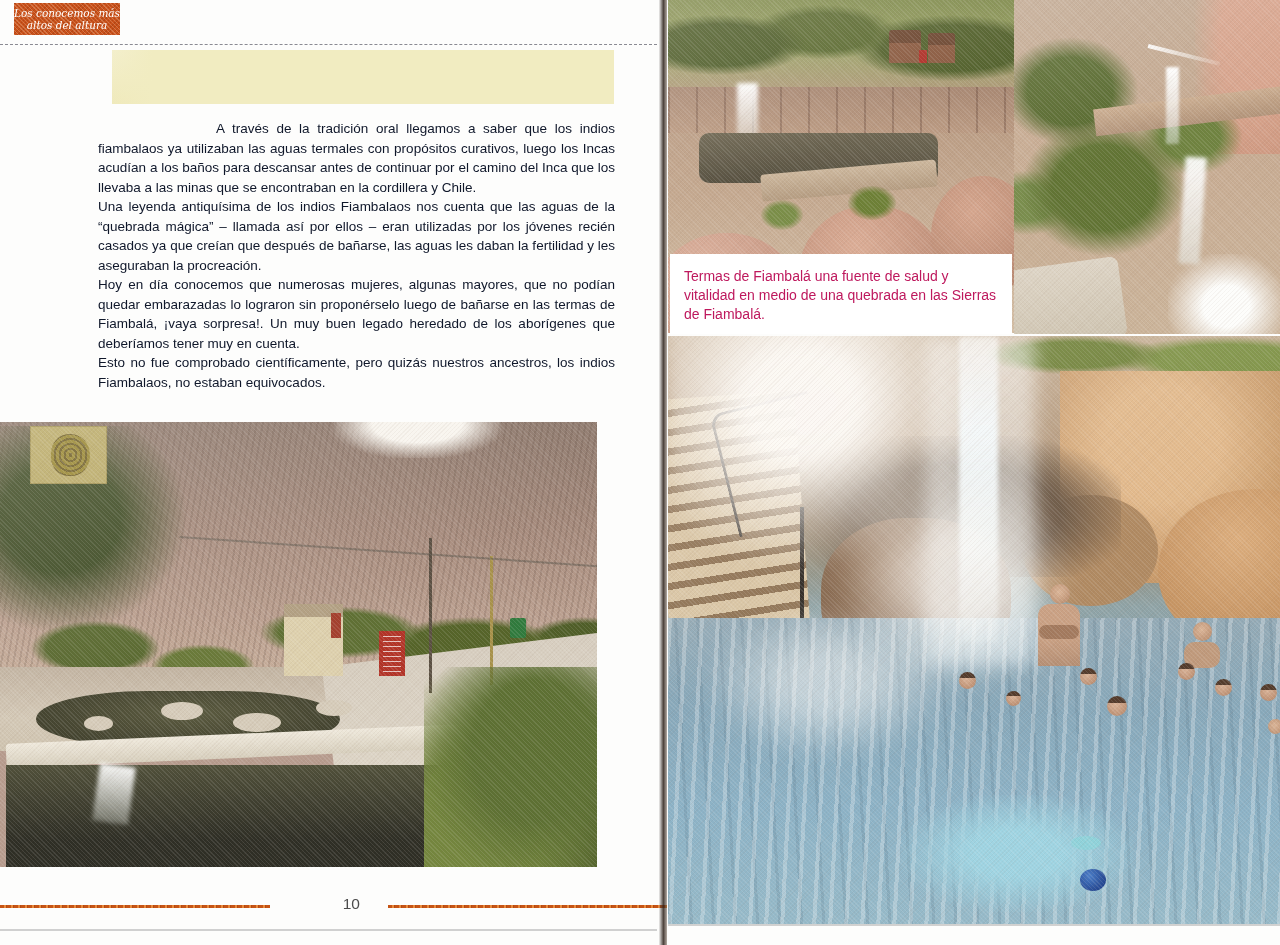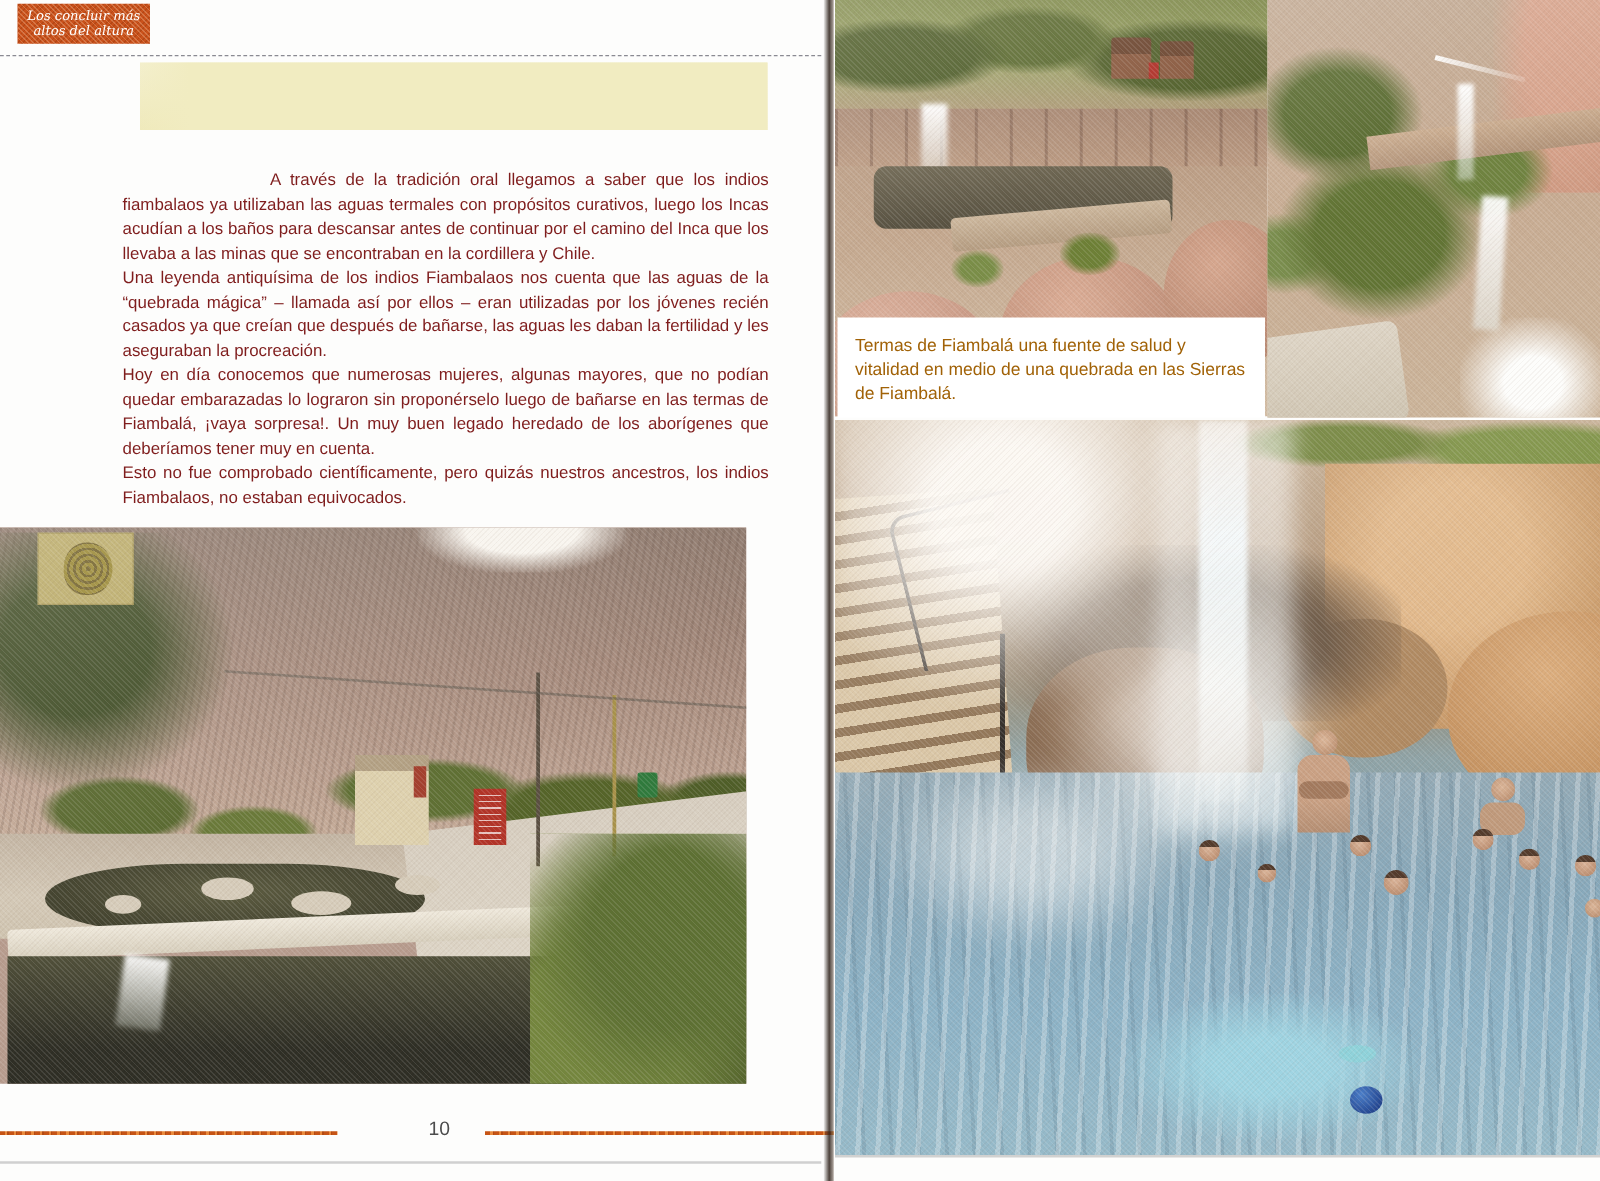--- a/index.html
+++ b/index.html
@@ -11,21 +11,21 @@
   .badge{left:14px;top:3px;width:106px;height:32px;box-sizing:border-box;padding-top:4px;
     background:#c9511b;
     background-image:repeating-linear-gradient(45deg,rgba(255,214,180,.28) 0 1px,transparent 1px 3px),
                      repeating-linear-gradient(-45deg,rgba(110,35,0,.22) 0 1px,transparent 1px 3px);
     color:#fff;font:italic 10.5px/12px "DejaVu Serif",serif;text-align:center;}
   .rule-dashed{left:0;top:44px;width:657px;border-top:1px dashed #8a8a92;}
   .title-band{left:112px;top:50px;width:502px;height:54px;
     background:linear-gradient(90deg,rgba(241,236,193,.2) 0,#f1ecc1 40px),linear-gradient(180deg,#f4f0cf,#efe9ba);}
   .title-text{left:150px;top:59px;width:460px;text-align:center;
     font-family:"DejaVu Serif",serif;font-style:italic;font-size:29px;color:#3a3631;letter-spacing:1px;}
-  .bodytext{left:98px;top:134px;width:517px;font-size:13.5px;line-height:19.5px;color:#7f1d1d;text-align:justify;}
+  .bodytext{left:98px;top:119px;width:517px;font-size:13.5px;line-height:19.5px;color:#0f172a;text-align:justify;}
   .bodytext p{margin:0;}
   .bodytext p.first{text-indent:118px;}
 
   .foot-line{top:905px;height:3px;
     background:repeating-linear-gradient(90deg,#c65415 0 4px,#e98a3c 4px 6px,#b34a12 6px 7px);}
   .fl-left{left:0;width:270px;} .fl-right{left:388px;width:279px;}
   .page-num{left:300px;top:895px;width:60px;text-align:right;font-size:15.5px;color:#4c4c4c;}
   .scanline-l{left:0;top:929px;width:657px;height:2px;background:#c4c4c4;opacity:.8;}
   .scanline-r{left:668px;top:924px;width:612px;height:2px;background:#c2c2c2;opacity:.75;}
   .gutter{left:659px;top:0;width:8px;height:945px;
@@ -117,21 +117,21 @@
     background:radial-gradient(circle at 40% 30%,#dcae97,#bd8d77 76%);}
   .pa-bo3{left:76%;top:53%;width:30%;height:36%;border-radius:50%;
     background:radial-gradient(circle at 40% 30%,#d6a document,#b98972 76%);
     background:radial-gradient(circle at 40% 30%,#d6a78f,#b98972 76%);}
   .pa-tuft1{left:52%;top:56%;width:14%;height:10%;border-radius:50%;
     background:radial-gradient(ellipse,#6d8036 45%,rgba(109,128,54,0) 75%);}
   .pa-tuft2{left:27%;top:60%;width:12%;height:9%;border-radius:50%;
     background:radial-gradient(ellipse,#7a8e48 45%,rgba(122,142,72,0) 75%);}
 
   .caption{left:670px;top:254px;width:342px;height:80px;background:#fff;box-sizing:border-box;
-    padding:13px 12px 0 14px;font-size:14px;line-height:19px;color:#a16207;}
+    padding:13px 12px 0 14px;font-size:14px;line-height:19px;color:#be185d;}
 
   
   .photoB{left:1014px;top:0;width:266px;height:334px;
     background:linear-gradient(180deg,#bfa68f,#c7ab92 40%,#cbb49a);}
   .photoB>div{position:absolute;}
   .pb-rock{left:68%;top:0%;width:40%;height:46%;
     background:radial-gradient(ellipse at 55% 25%,#d8a48d 40%,rgba(216,164,141,0) 75%),
       radial-gradient(ellipse at 80% 75%,#cf9a82 40%,rgba(207,154,130,0) 75%);}
   .pb-green{left:-4%;top:6%;width:90%;height:76%;
     background:radial-gradient(ellipse 95px 75px at 28% 28%,#55682c 45%,transparent 72%),
@@ -208,21 +208,21 @@
   .pm-float{left:65.8%;top:85%;width:30px;height:14px;border-radius:50%;background:#8fd2da;}
   .pm-ball{left:67.4%;top:90.6%;width:26px;height:22px;border-radius:50%;
     background:radial-gradient(circle at 35% 30%,#4a7ec9,#1e3f8a 82%);}
 </style>
 </head>
 <body>
 
 <div class="canvas">
 
   <div class="abs badge">
-    <div>Los concluir más</div>
+    <div>Los conocemos más</div>
     <div>altos del altura</div>
   </div>
   <div class="abs rule-dashed"></div>
   <div class="abs title-band"></div>
 
   <div class="abs bodytext">
     <p class="first">A través de la tradición oral llegamos a saber que los indios fiambalaos ya utilizaban las aguas termales con propósitos curativos, luego los Incas acudían a los baños para descansar antes de continuar por el camino del Inca que los llevaba a las minas que se encontraban en la cordillera y Chile.</p>
     <p>Una leyenda antiquísima de los indios Fiambalaos nos cuenta que las aguas de la “quebrada mágica” – llamada así por ellos – eran utilizadas por los jóvenes recién casados ya que creían que después de bañarse, las aguas les daban la fertilidad y les aseguraban la procreación.</p>
     <p>Hoy en día conocemos que numerosas mujeres, algunas mayores, que no podían quedar embarazadas lo lograron sin proponérselo luego de bañarse en las termas de Fiambalá, ¡vaya sorpresa!. Un muy buen legado heredado de los aborígenes que deberíamos tener muy en cuenta.</p>
     <p>Esto no fue comprobado científicamente, pero quizás nuestros ancestros, los indios Fiambalaos, no estaban equivocados.</p>

